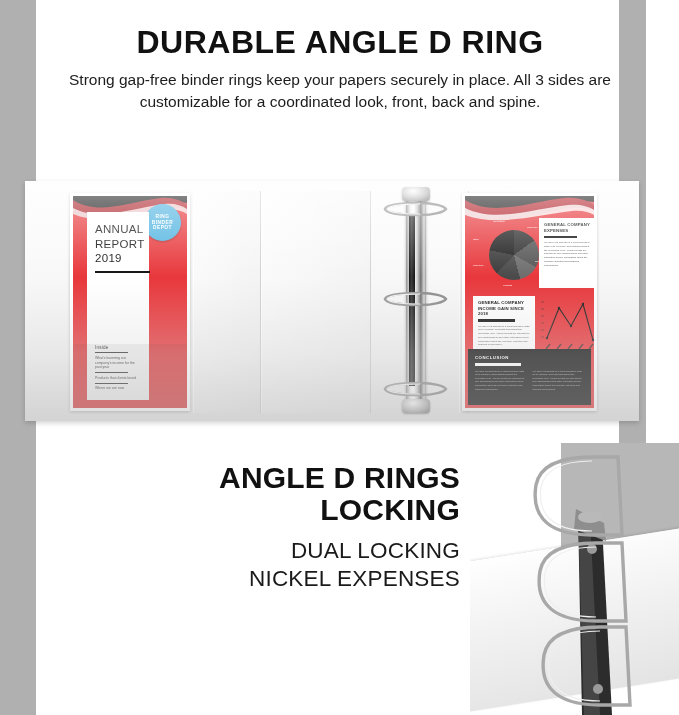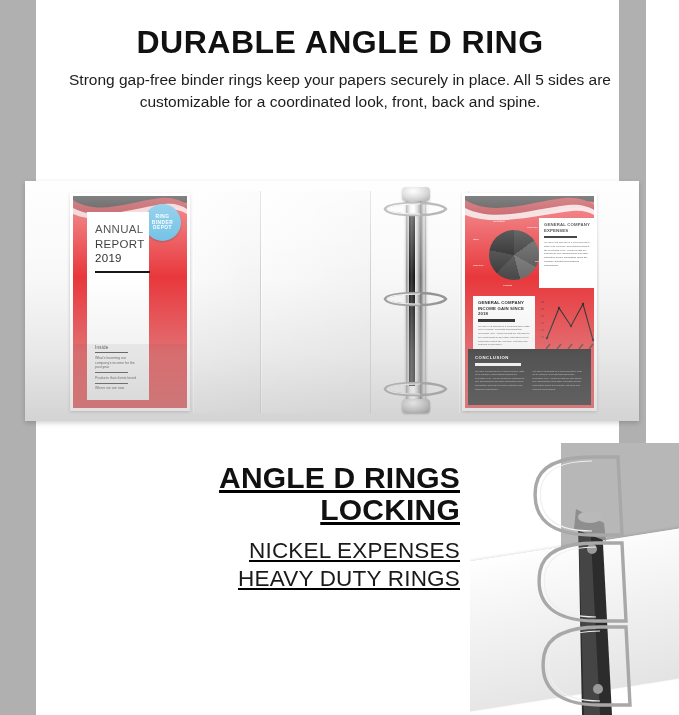--- a/index.html
+++ b/index.html
@@ -128,21 +128,21 @@
   .d-ring svg{width:100%;height:100%;display:block;}
   .r1{top:16px;} .r2{top:106px;} .r3{top:196px;}
   .ring-cap{
     position:absolute;left:30px;width:28px;height:14px;
     background:radial-gradient(ellipse at 40% 30%,#ffffff,#b9b9b9 55%,#6e6e6e);
     border-radius:4px;box-shadow:0 1px 2px rgba(0,0,0,.4);
   }
   .cap-top{top:2px;} .cap-bottom{top:214px;}
 
   
-  .features{position:absolute;left:40px;top:463px;width:420px;text-align:right;text-decoration:underline;}
+  .features{position:absolute;left:40px;top:463px;width:420px;text-align:right;}
   .feat-h1{font-size:30px;font-weight:bold;color:#111;line-height:1.02;letter-spacing:.2px;}
   .feat-h2{font-size:30px;font-weight:bold;color:#111;line-height:1.05;letter-spacing:.2px;}
   .feat-list{margin-top:12px;}
   .feat-item{font-size:22.5px;color:#1a1a1a;line-height:1.22;letter-spacing:.2px;}
 
   
   .photo{
     position:absolute;left:470px;top:443px;width:209px;height:272px;
     overflow:hidden;background:#ffffff;
   }
@@ -158,21 +158,21 @@
 </head>
 <body>
 
 <div class="stage">
 
   <div class="edge-band left"></div>
   <div class="edge-band right"></div>
 
   <div class="header">
     <div class="headline">DURABLE ANGLE D RING</div>
-    <div class="subhead">Strong gap-free binder rings keep your papers securely in place. All 5 sides are customizable for a coordinated look, front, back and spine.</div>
+    <div class="subhead">Strong gap-free binder rings keep your papers securely in place. All 3 sides are customizable for a coordinated look, front, back and spine.</div>
   </div>
 
   <div class="binder">
     <div class="binder-inner">
 
       <div class="page left">
         <div class="red-fill darker-bottom">
           <div class="waves">
             <svg viewBox="0 0 120 34" preserveAspectRatio="none">
               <path d="M0,0 L120,0 L120,7 C92,3 60,16 32,22 C20,24 8,22 0,18 Z" fill="#151515"></path>
@@ -316,22 +316,22 @@
       </div>
 
       <div class="sheen"></div>
     </div>
   </div>
 
   <div class="features">
     <div class="feat-h1">ANGLE D RINGS</div>
     <div class="feat-h2">LOCKING</div>
     <div class="feat-list">
+      <div class="feat-item">DUAL LOCKING</div>
       <div class="feat-item">NICKEL EXPENSES</div>
-      <div class="feat-item">HEAVY DUTY RINGS</div>
     </div>
   </div>
 
   <div class="photo">
     <div class="photo-bg"></div>
     <div class="photo-paper"></div>
     <svg viewBox="0 0 209 272" preserveAspectRatio="none">
 
       <path d="M108,70 L132,82 L142,272 L112,272 Z" fill="#2c2c2c"></path>
       <path d="M108,70 L120,76 L130,272 L114,272 Z" fill="#4a4a4a" opacity=".85"></path>

